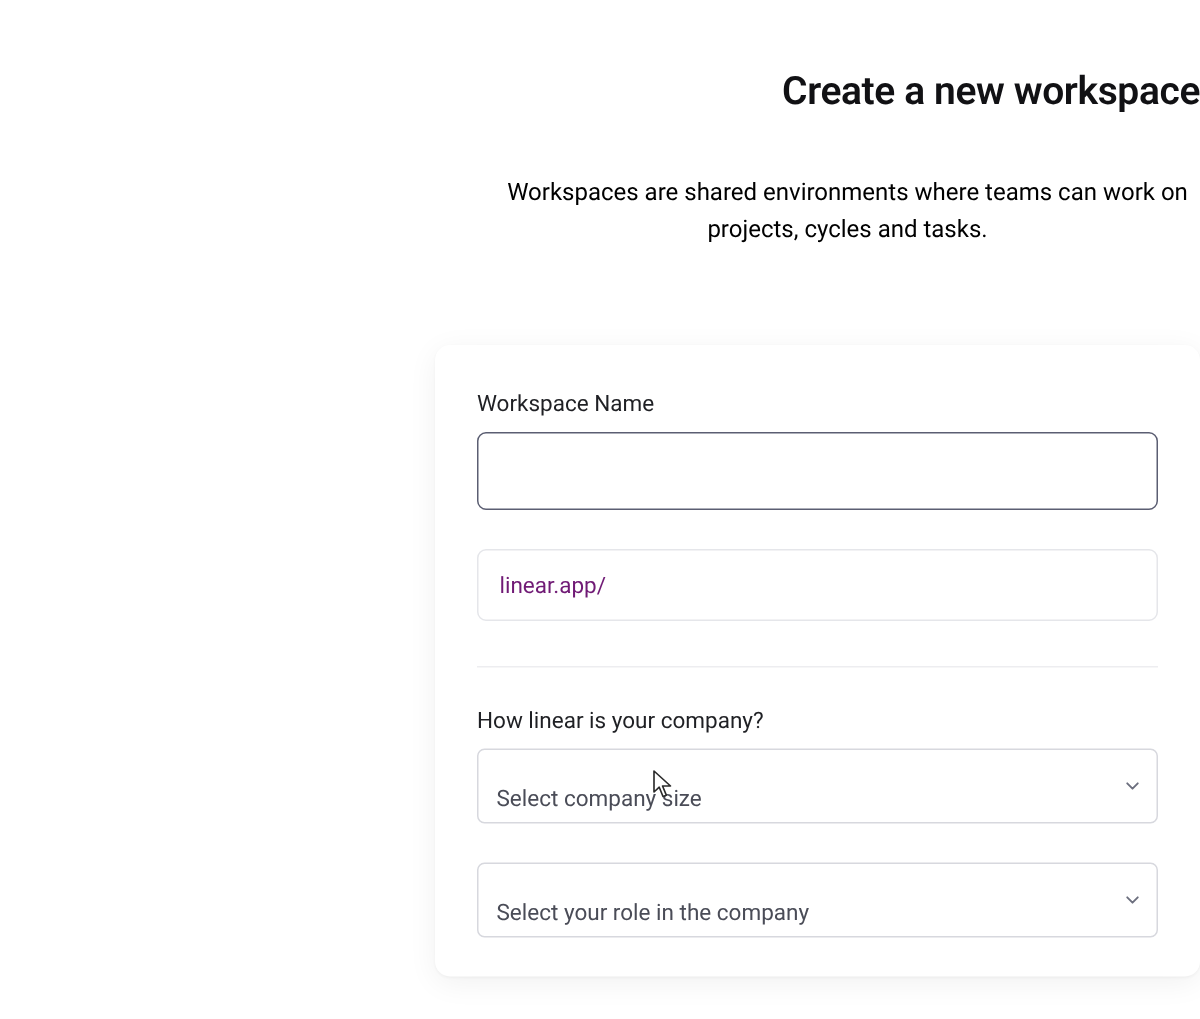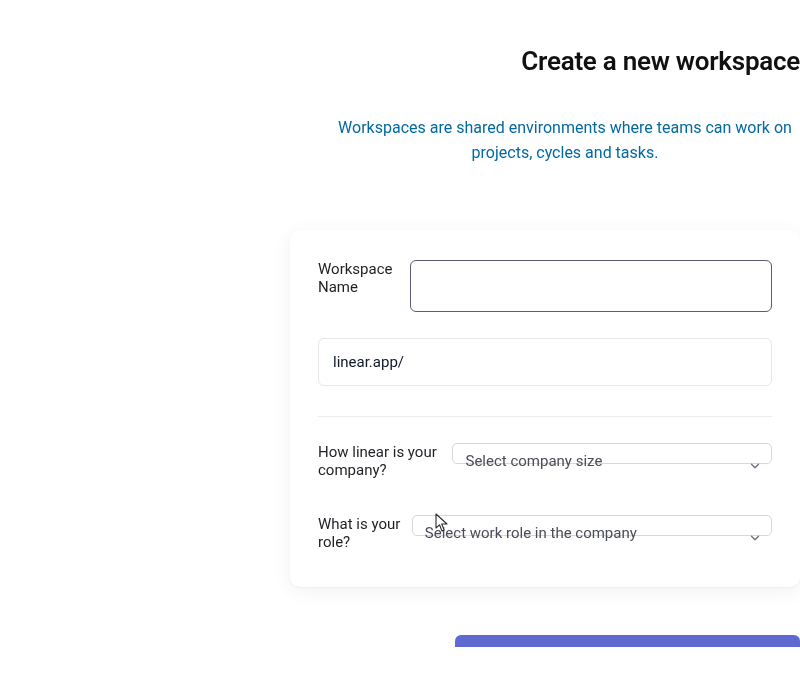--- a/index.html
+++ b/index.html
@@ -24,36 +24,36 @@
     }
     .title {
       font-size: 26px;
       font-weight: 600;
       color: #111114;
       letter-spacing: -0.01em;
       margin-bottom: 20px;
     }
     .subtitle {
       font-size: 16px;
-      color: #0369a1;
+      color: #000000;
       text-align: center;
       line-height: 1.55;
       max-width: 470px;
       margin-bottom: 44px;
     }
     .card {
       width: 510px;
       background: #ffffff;
       border-radius: 10px;
       box-shadow: 0 1px 2px rgba(0,0,0,0.04), 0 4px 20px rgba(0,0,0,0.06);
       padding: 30px 28px 26px 28px;
     }
     .field {
       display: flex;
-      flex-direction: row;
+      flex-direction: column;
     }
     .field + .field {
       margin-top: 26px;
     }
     .label {
       font-size: 15px;
       color: #1f2024;
       margin-bottom: 10px;
       font-weight: 400;
     }
@@ -69,37 +69,37 @@
       outline: none;
       font-family: inherit;
     }
     .input-readonly {
       width: 100%;
       height: 48px;
       border: 1px solid #e5e6ea;
       border-radius: 6px;
       padding: 0 14px;
       font-size: 15px;
-      color: #0f172a;
+      color: #701a75;
       background: #ffffff;
       display: flex;
       align-items: center;
     }
     .divider {
       height: 1px;
       background: #ededf0;
       margin: 30px 0 26px 0;
     }
     .select {
       position: relative;
       width: 100%;
     }
     .select-box {
       width: 100%;
-      height: 21px;
+      height: 50px;
       border: 1px solid #d7d8de;
       border-radius: 5px;
       background: #ffffff;
       padding: 16px 34px 0 12px;
       font-size: 15px;
       color: #4a4c57;
       text-align: left;
       cursor: pointer;
       font-family: inherit;
       display: flex;
@@ -174,24 +174,23 @@
         </button>
         <span class="select-chevron">
           <svg viewBox="0 0 24 24" fill="none" stroke="currentColor" stroke-width="2.2" stroke-linecap="round" stroke-linejoin="round">
               <polyline points="6 9 12 15 18 9"></polyline>
             </svg>
         </span>
       </div>
     </div>
 
     <div class="field">
-      <label class="label">What is your role?</label>
       <div class="select">
         <button type="button" class="select-box">
-          <span>Select work role in the company</span>
+          <span>Select your role in the company</span>
         </button>
         <span class="select-chevron">
           <svg viewBox="0 0 24 24" fill="none" stroke="currentColor" stroke-width="2.2" stroke-linecap="round" stroke-linejoin="round">
               <polyline points="6 9 12 15 18 9"></polyline>
             </svg>
         </span>
       </div>
     </div>
 
   </div>

